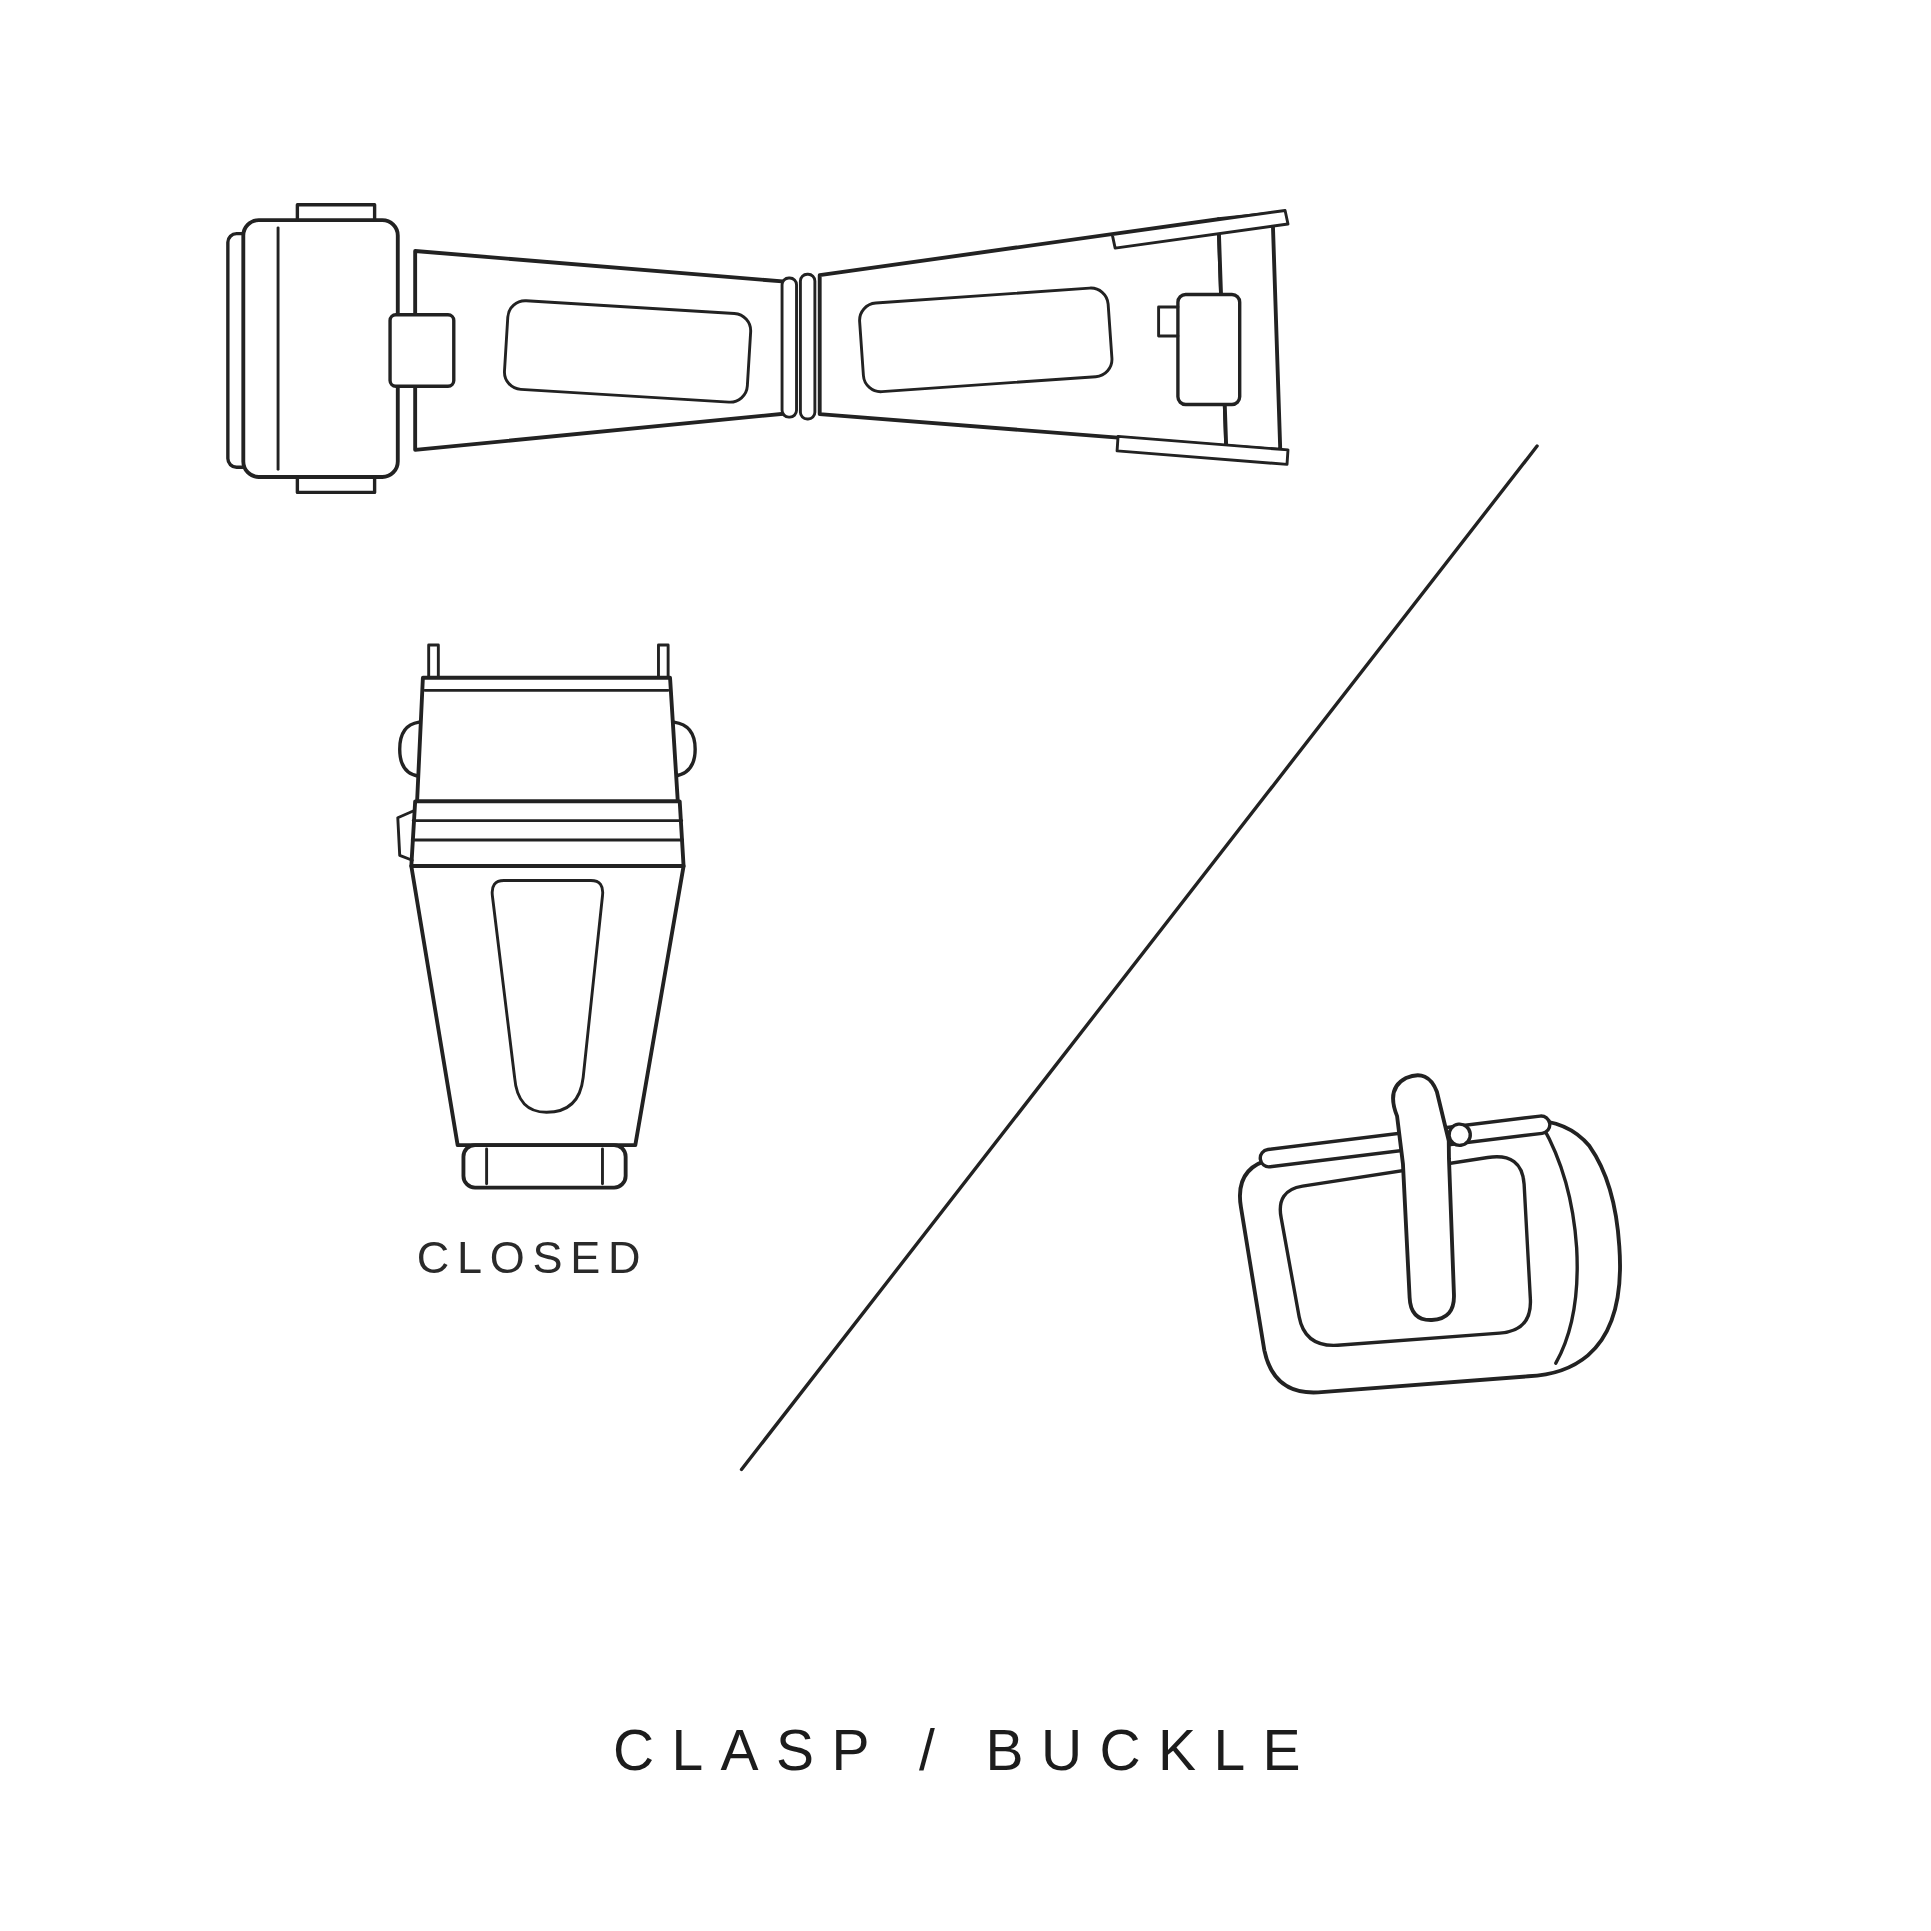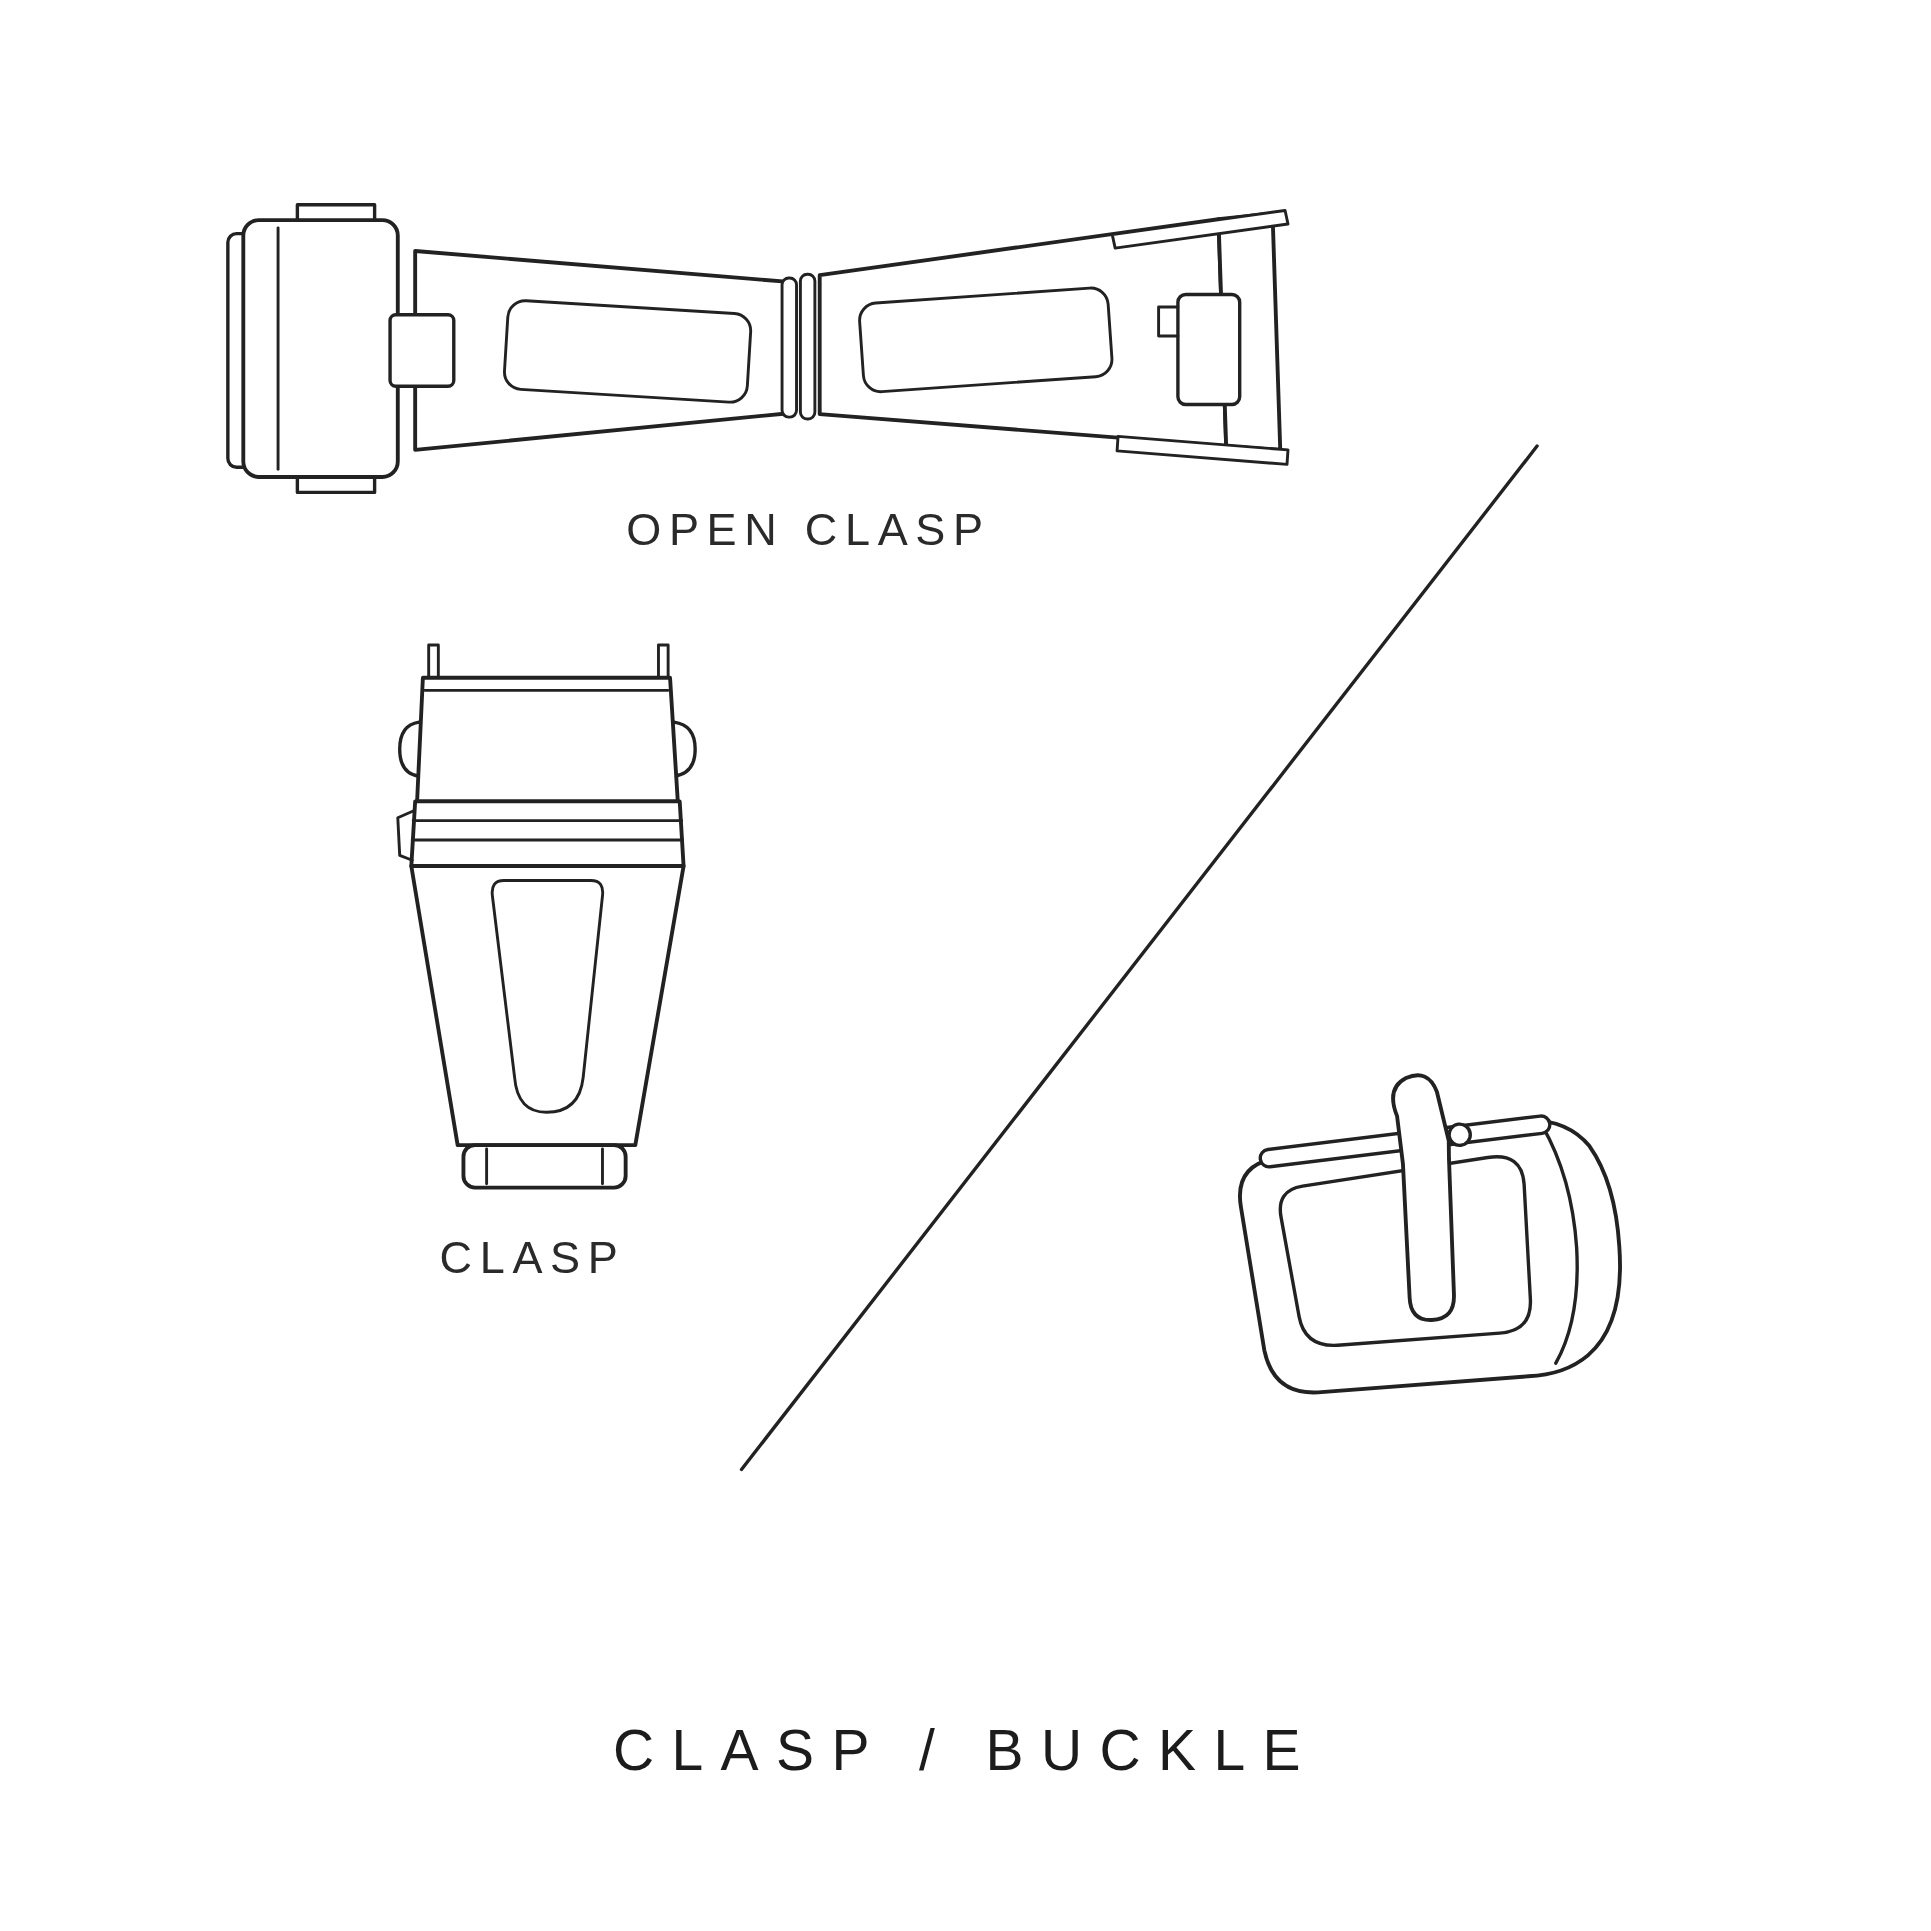--- a/index.html
+++ b/index.html
@@ -108,20 +108,19 @@
       <path d="M1376 1210 L1570 1204 Q1606 1203 1604 1236 L1596 1354 Q1594 1388 1560 1386 L1392 1378 Q1358 1376 1356 1344 L1350 1240 Q1348 1211 1376 1210 Z" fill="#ffffff" stroke-width="3.5"></path>
 
       <rect x="1336" y="1168" width="302" height="18" rx="9" fill="#ffffff" stroke-width="3.5"></rect>
 
       <circle cx="1544" cy="1177" r="11" fill="#ffffff" stroke-width="3.5"></circle>
 
       <path d="M1482 1150 Q1474 1120 1496 1112 Q1520 1105 1526 1130 L1532 1182 L1530 1200 L1518 1340 Q1516 1366 1492 1364 Q1470 1362 1472 1338 L1482 1200 L1482 1178 Z" fill="#ffffff"></path>
     </g>
   </svg>
 
-  <div class="label label-open">OPEN CLASP</div>
 
-  <div class="label label-closed">CLASP</div>
+  <div class="label label-closed">CLOSED</div>
 
   <div class="title">CLASP / BUCKLE</div>
 
 </div>
 
 
 </body></html>

